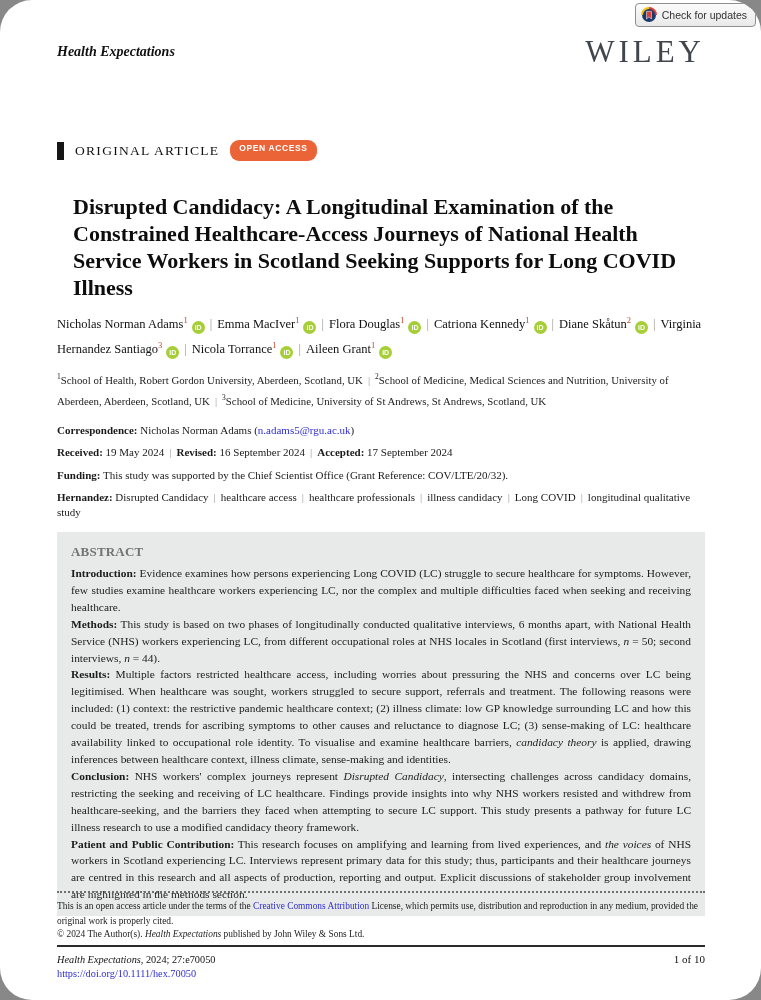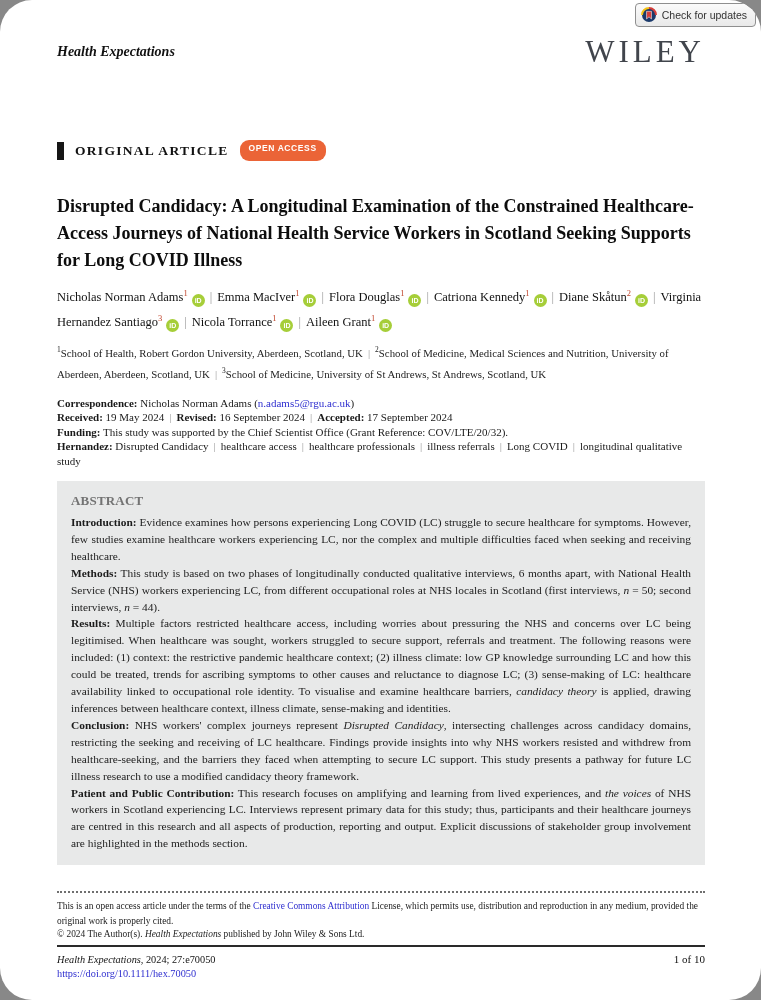--- a/index.html
+++ b/index.html
@@ -23,43 +23,43 @@
   .check-updates span.lbl { font-family:"Liberation Sans", sans-serif; font-size:10.5px; color:#333; }
 
   
   .header-row { display:flex; justify-content:space-between; align-items:center; padding-top:34px; }
   .journal-name { font-size:14px; font-weight:bold; font-style:italic; color:#111; }
   .wiley-logo { font-family:"Liberation Serif", serif; font-size:31px; letter-spacing:4px; color:#41454c; font-weight:400; }
 
   
   .banner { display:flex; align-items:center; margin-top:70px; }
   .banner .bar { width:7px; height:18px; background:#161616; margin-right:11px; }
-  .article-type { font-size:13.5px; font-weight:bold; letter-spacing:1.3px; color:#111; }
+  .article-type { font-size:13.5px; font-weight:normal; letter-spacing:1.3px; color:#111; }
   .oa-pill {
     margin-left:11px; background:var(--oa-orange,#EB6437); color:#fff;
     font-family:"Liberation Sans", sans-serif; font-size:8.5px; font-weight:bold;
     letter-spacing:.6px; padding:3px 9px 8px 9px; border-radius:9px;
   }
 
   
-  .title { margin-top:32px; font-size:18px; line-height:27px; font-weight:bold; color:#0d0d0d; }
+  .title { margin-top:32px; font-size:22px; line-height:27px; font-weight:bold; color:#0d0d0d;margin-left:16px; }
   .authors { margin-top:9px; font-size:12.5px; line-height:21px; color:#111; }
   .authors .sep, .affiliations .sep, .history .sep, .keywords .sep { color:#9a9a9a; padding:0 5px; }
   .authors sup { color:var(--sup-red,#C0452C); font-size:8.5px; }
   .orcid {
     display:inline-block; width:13px; height:13px; border-radius:50%;
     background:var(--orcid-green,#A6CE39); color:#fff; font-family:"Liberation Sans", sans-serif;
     font-size:7px; font-weight:bold; text-align:center; line-height:13px;
     vertical-align:-2px; margin-left:4px; cursor:pointer;
   }
   .affiliations { margin-top:8px; font-size:10.8px; line-height:18px; color:#222; }
   .affiliations sup { font-size:7.5px; color:#222; }
 
   
-  .meta-line { font-size:11px; line-height:14.5px; color:#1a1a1a; }
+  .meta-line { margin-top:8px; font-size:11px; line-height:14.5px; color:#1a1a1a; }
   .meta-line b { font-weight:bold; }
   a.link { color:var(--link-blue,#2E2ECF); text-decoration:none; cursor:pointer; }
 
   
   .abstract {
     margin-top:13px; background:var(--abs-bg,#E8E9E9);
     padding:12px 14px 13px 14px;
   }
   .abstract h2 { font-size:13px; font-weight:bold; letter-spacing:.2px; margin-bottom:5px; color:#737373; }
   .abs-para { font-size:11.4px; line-height:16.9px; text-align:justify; color:#1b1b1b; }
@@ -113,21 +113,21 @@
     <div class="meta-line" style="margin-top:13px;">
       <b>Correspondence:</b><span> Nicholas Norman Adams (</span><a class="link">n.adams5@rgu.ac.uk</a><span>)</span>
     </div>
 
     <div class="meta-line history" id="history"><span><b>Received:</b><span> 19 May 2024</span></span><span class="sep">|</span><span><b>Revised:</b><span> 16 September 2024</span></span><span class="sep">|</span><span><b>Accepted:</b><span> 17 September 2024</span></span></div>
 
     <div class="meta-line">
       <b>Funding:</b><span> This study was supported by the Chief Scientist Office (Grant Reference: COV/LTE/20/32).</span>
     </div>
 
-    <div class="meta-line keywords" id="keywords"><b>Hernandez: </b><span>Disrupted Candidacy</span><span class="sep">|</span><span>healthcare access</span><span class="sep">|</span><span>healthcare professionals</span><span class="sep">|</span><span>illness referrals</span><span class="sep">|</span><span>Long COVID</span><span class="sep">|</span><span>longitudinal qualitative study</span></div>
+    <div class="meta-line keywords" id="keywords"><b>Hernandez: </b><span>Disrupted Candidacy</span><span class="sep">|</span><span>healthcare access</span><span class="sep">|</span><span>healthcare professionals</span><span class="sep">|</span><span>illness candidacy</span><span class="sep">|</span><span>Long COVID</span><span class="sep">|</span><span>longitudinal qualitative study</span></div>
 
     <section class="abstract">
       <h2>ABSTRACT</h2>
       <div id="abstract-sections">
           <p class="abs-para"><b>Introduction:</b><span> Evidence examines how persons experiencing Long COVID (LC) struggle to secure healthcare for symptoms. However, few studies examine healthcare workers experiencing LC, nor the complex and multiple difficulties faced when seeking and receiving healthcare.</span></p>
           <p class="abs-para"><b>Methods:</b><span> This study is based on two phases of longitudinally conducted qualitative interviews, 6 months apart, with National Health Service (NHS) workers experiencing LC, from different occupational roles at NHS locales in Scotland (first interviews, </span><em>n</em><span> = 50; second interviews, </span><em>n</em><span> = 44).</span></p>
           <p class="abs-para"><b>Results:</b><span> Multiple factors restricted healthcare access, including worries about pressuring the NHS and concerns over LC being legitimised. When healthcare was sought, workers struggled to secure support, referrals and treatment. The following reasons were included: (1) context: the restrictive pandemic healthcare context; (2) illness climate: low GP knowledge surrounding LC and how this could be treated, trends for ascribing symptoms to other causes and reluctance to diagnose LC; (3) sense-making of LC: healthcare availability linked to occupational role identity. To visualise and examine healthcare barriers, </span><em>candidacy theory</em><span> is applied, drawing inferences between healthcare context, illness climate, sense-making and identities.</span></p>
           <p class="abs-para"><b>Conclusion:</b><span> NHS workers' complex journeys represent </span><em>Disrupted Candidacy</em><span>, intersecting challenges across candidacy domains, restricting the seeking and receiving of LC healthcare. Findings provide insights into why NHS workers resisted and withdrew from healthcare-seeking, and the barriers they faced when attempting to secure LC support. This study presents a pathway for future LC illness research to use a modified candidacy theory framework.</span></p>
           <p class="abs-para"><b>Patient and Public Contribution:</b><span> This research focuses on amplifying and learning from lived experiences, and </span><em>the voices</em><span> of NHS workers in Scotland experiencing LC. Interviews represent primary data for this study; thus, participants and their healthcare journeys are centred in this research and all aspects of production, reporting and output. Explicit discussions of stakeholder group involvement are highlighted in the methods section.</span></p>
         </div>

